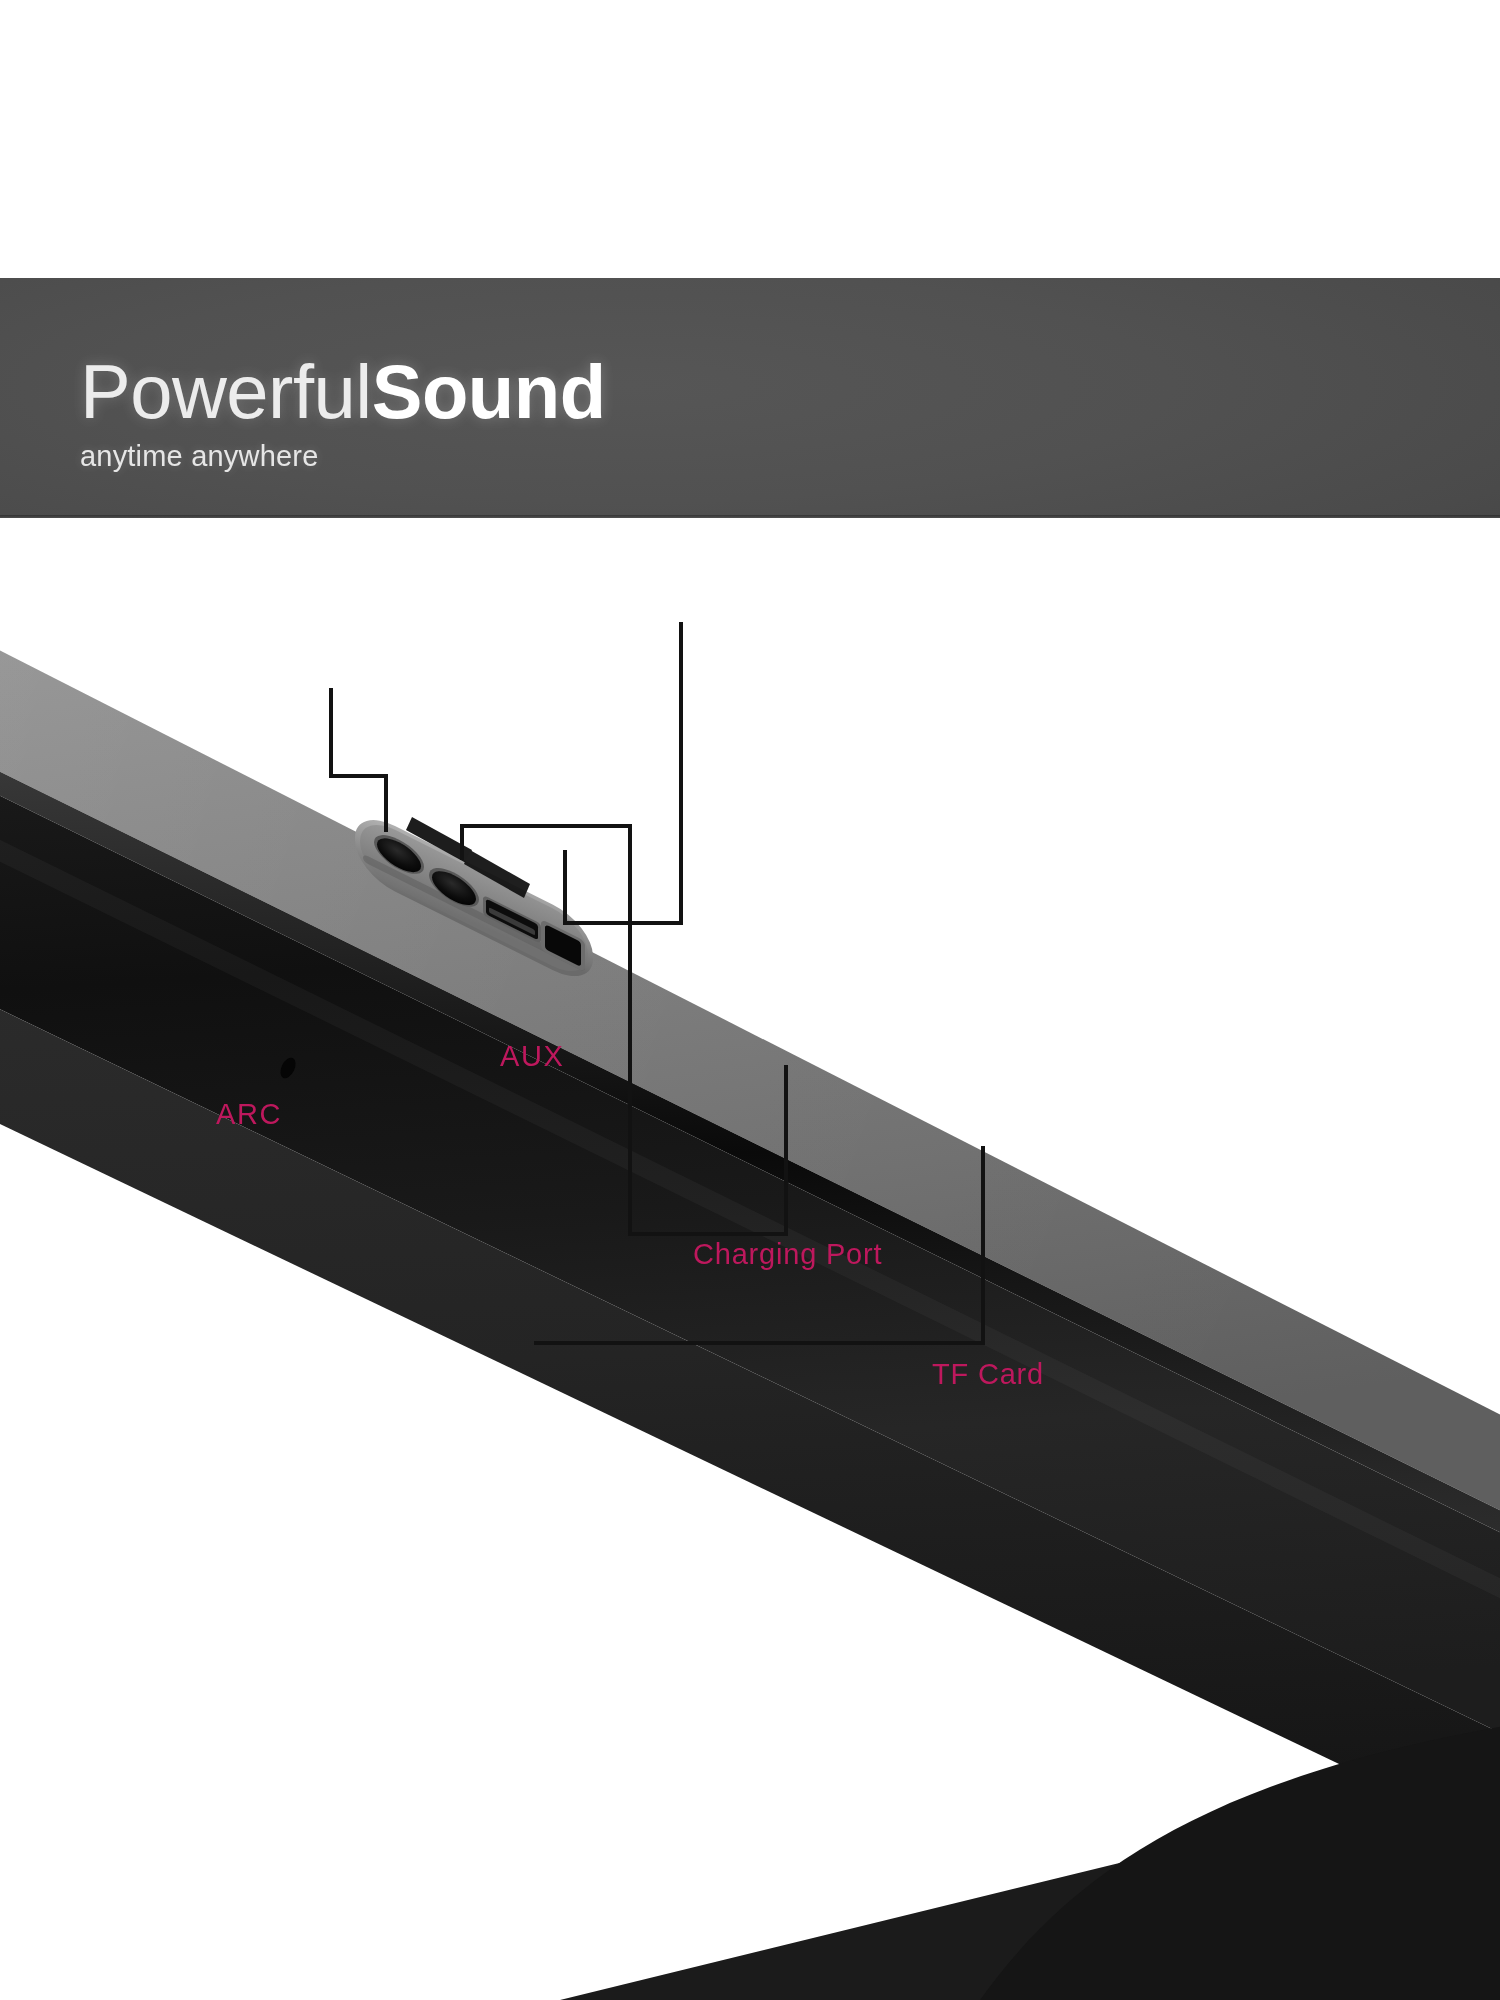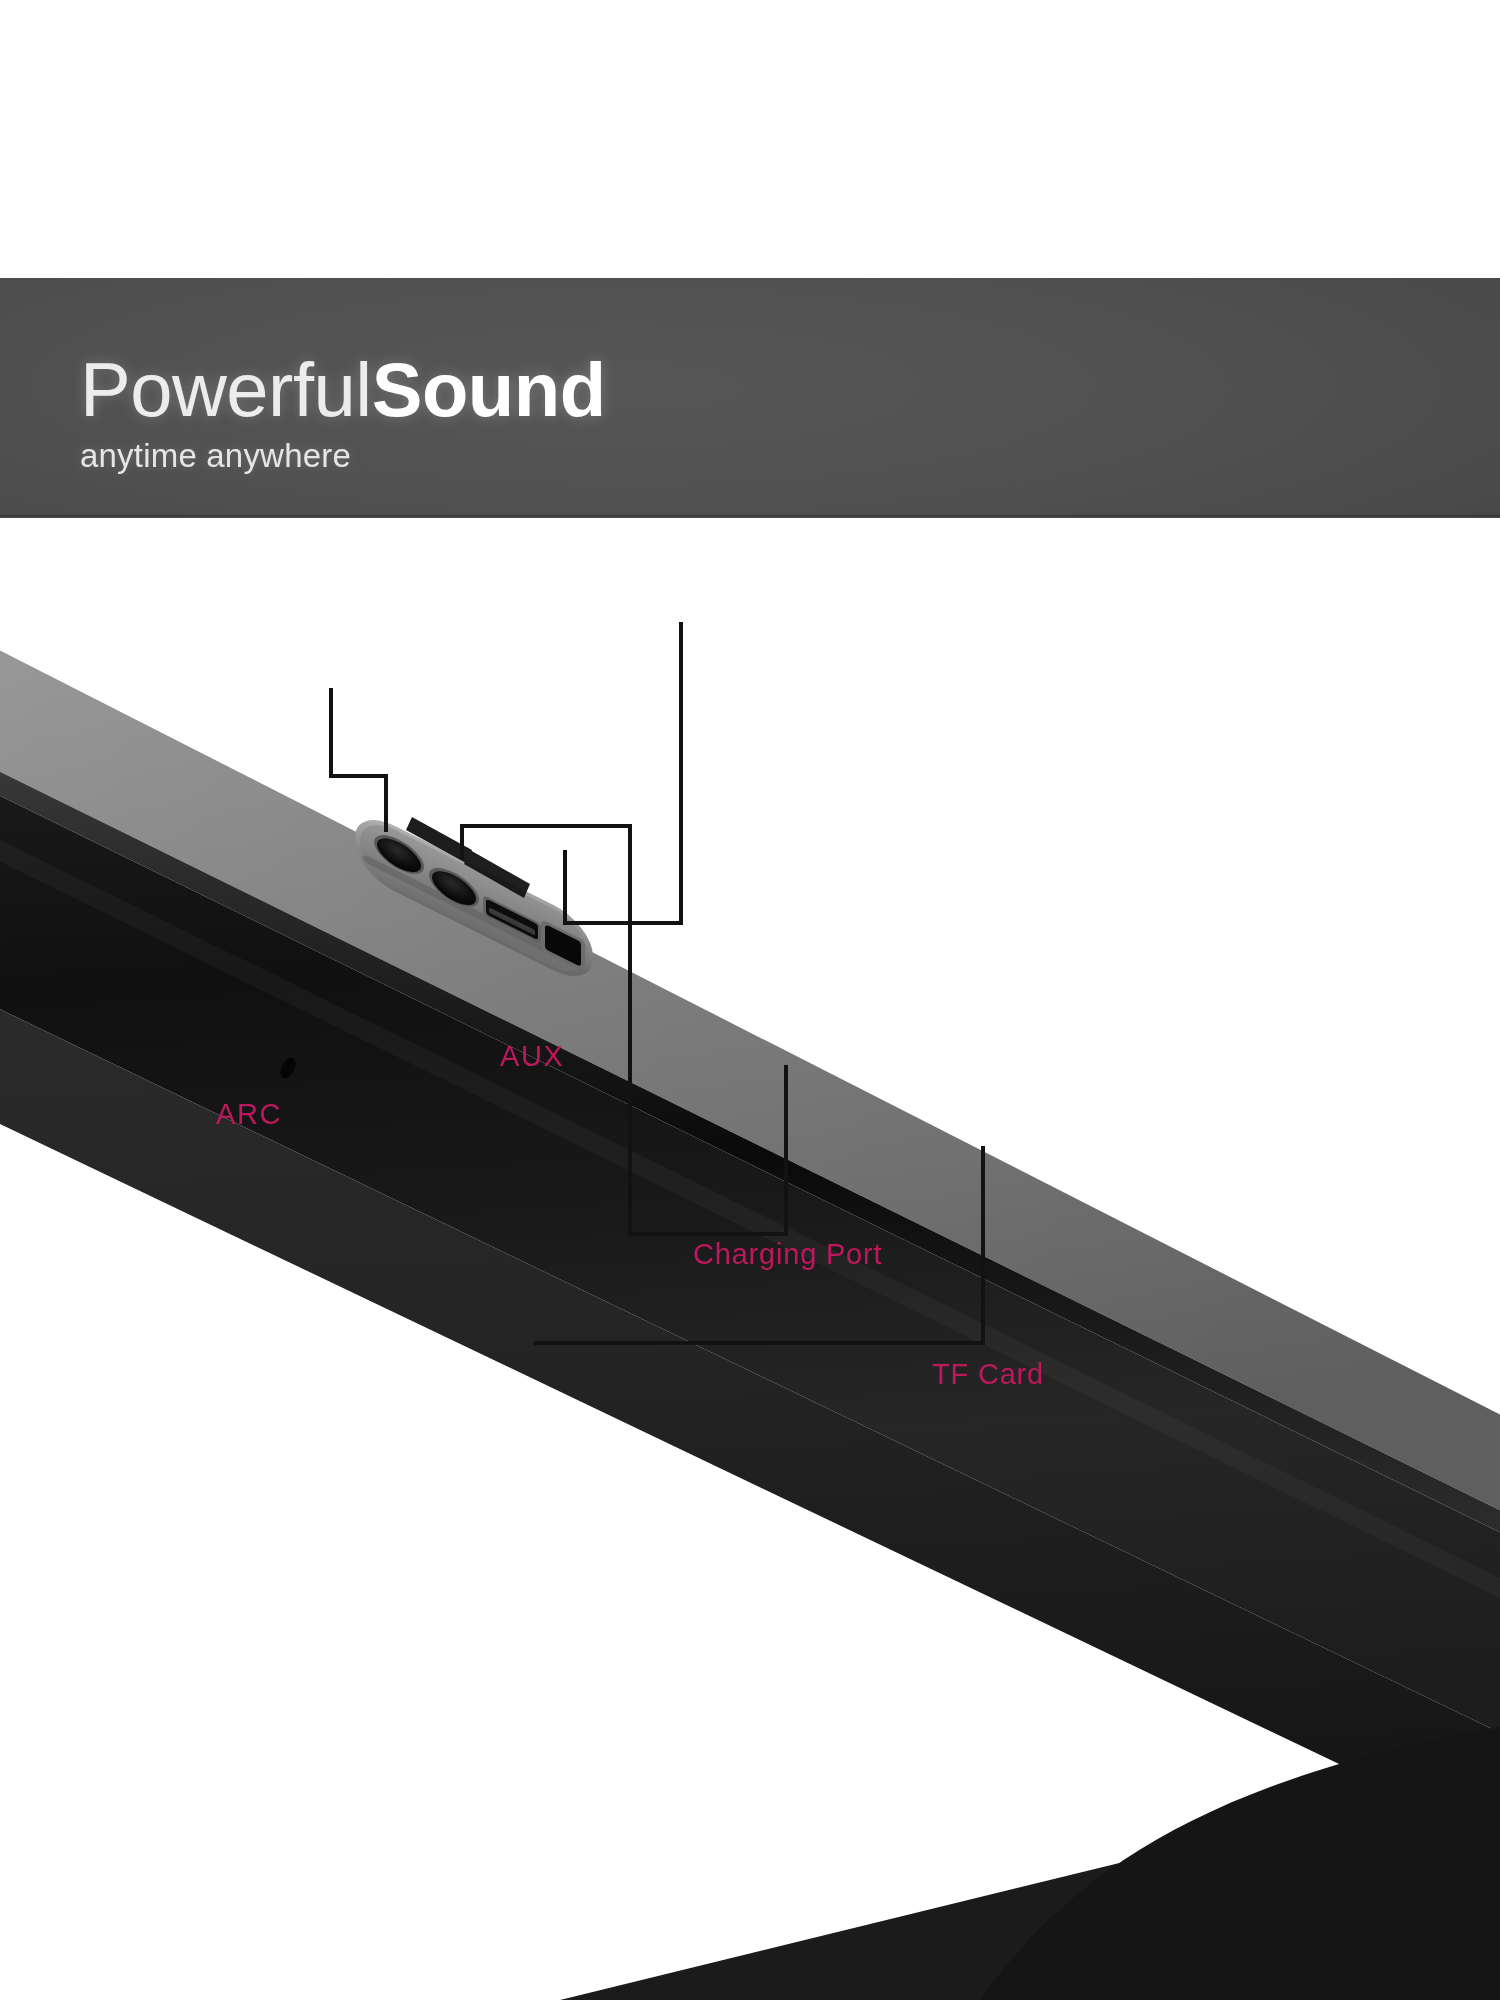--- a/index.html
+++ b/index.html
@@ -62,21 +62,21 @@
   .hero-title .light {
     font-weight: 300;
     color: #ececec;
   }
   .hero-title .bold {
     font-weight: 700;
     color: #ffffff;
   }
   .hero-subtitle {
     margin-top: 10px;
-    font-size: 33px;
+    font-size: 29px;
     font-weight: 300;
     color: #e6e6e6;
     white-space: nowrap;
     letter-spacing: 0.2px;
     text-shadow: 0 0 10px rgba(255,255,255,0.18);
   }
 
   
   .diagram-stage {
     position: absolute;

